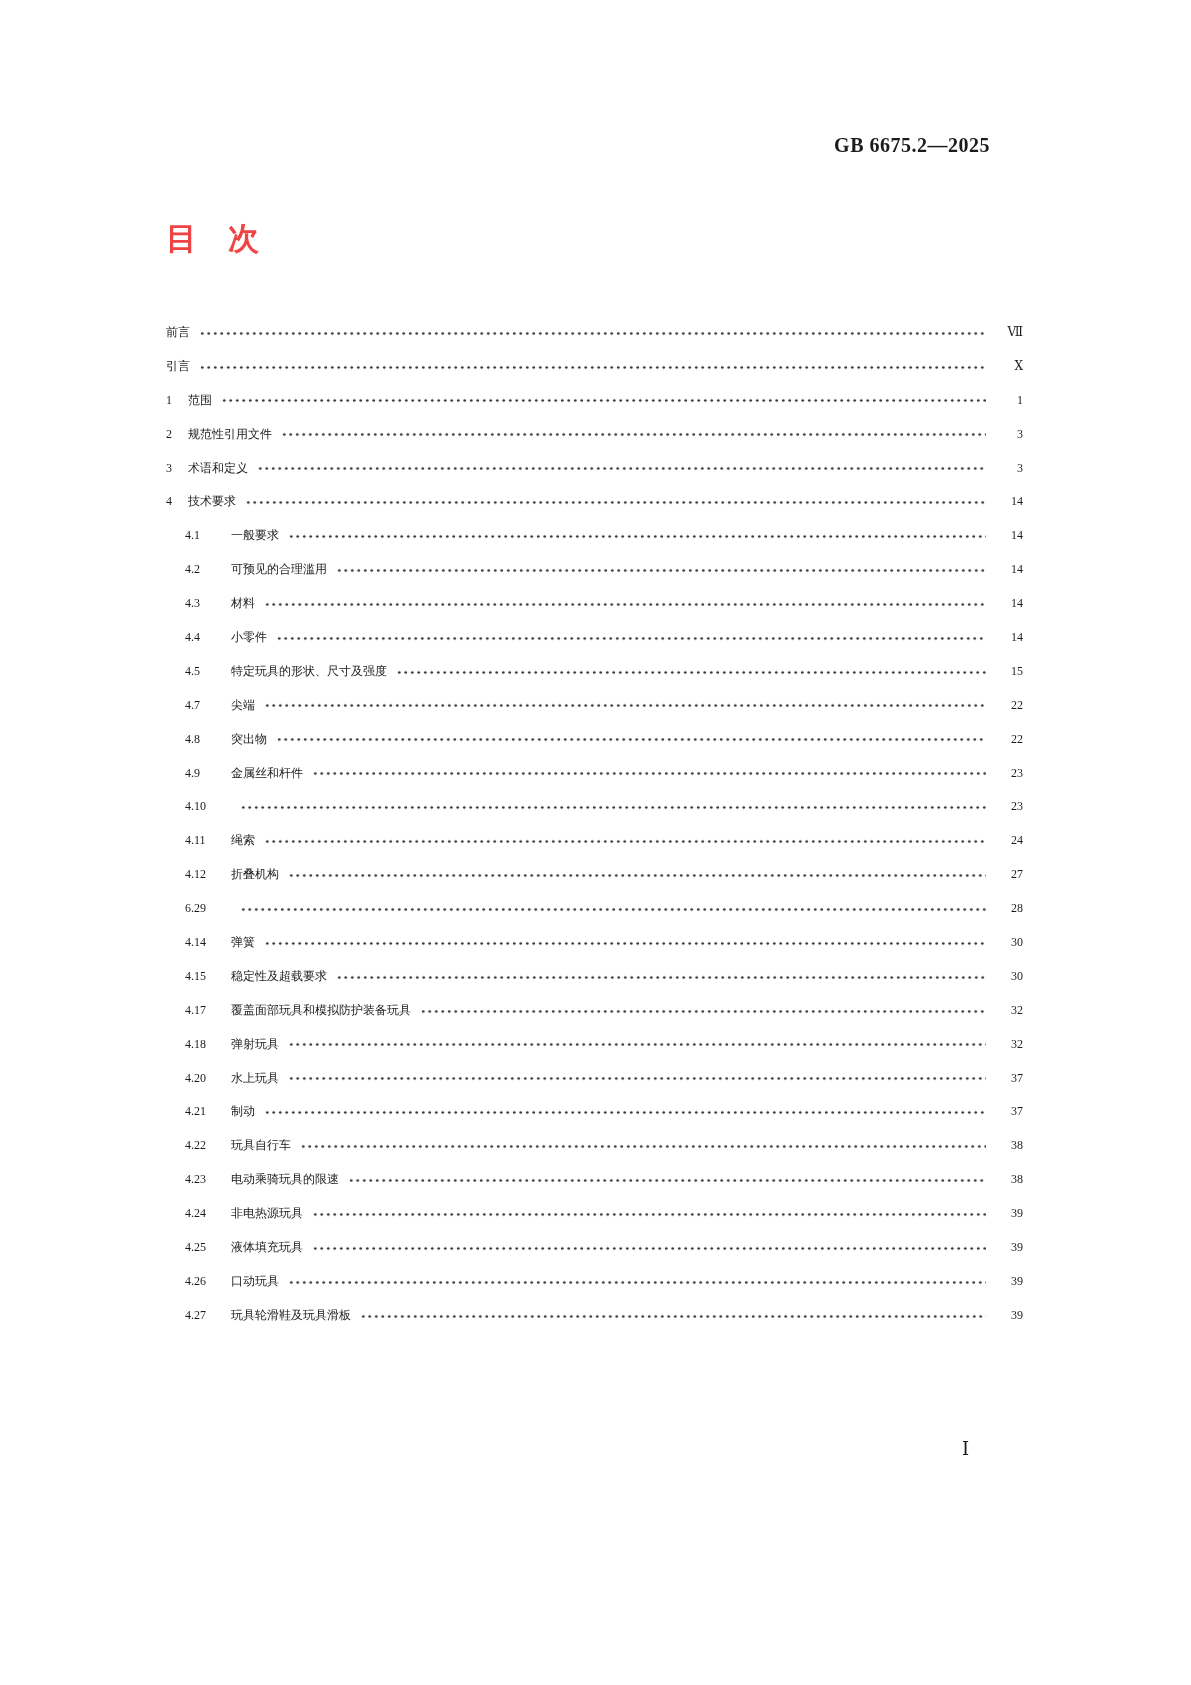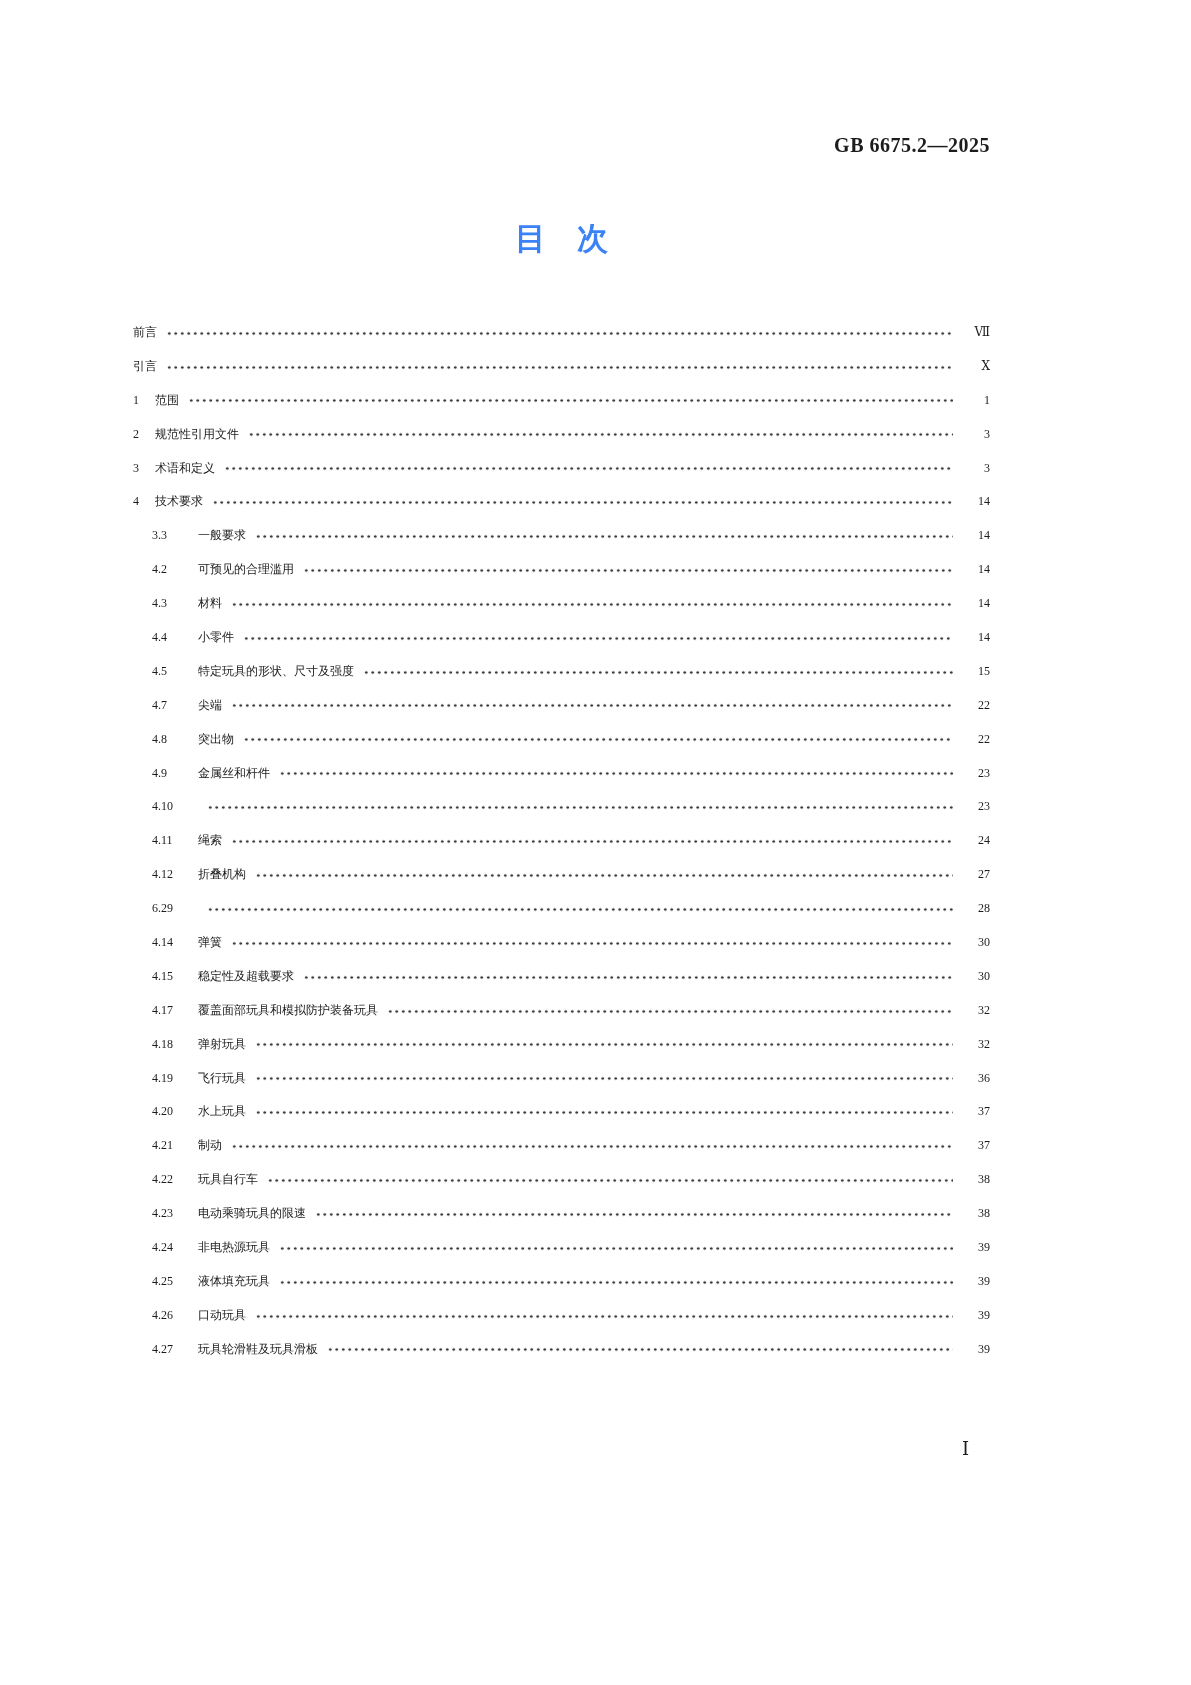--- a/index.html
+++ b/index.html
@@ -12,42 +12,43 @@
     height: 1685px;
     position: relative;
     font-family: "Liberation Serif", "DejaVu Serif", serif;
     color: #1c1c1c;
     overflow: hidden;
   }
   .page {
     position: absolute;
     inset: 0;
     background: #ffffff;
+    margin-left: 33px;
   }
   .doc-number {
     position: absolute;
     top: 134px;
     right: 201px;
     font-size: 20px;
     font-weight: 700;
     letter-spacing: 0.5px;
     font-family: "Liberation Serif", "DejaVu Serif", serif;
     white-space: nowrap;
   }
   .title {
     position: absolute;
     top: 218px;
     left: 133px;
     width: 857px;
     margin: 0;
-    text-align: center;
+    text-align: left;
     font-size: 31px;
     font-weight: 700;
     font-family: "Liberation Sans", "DejaVu Sans", sans-serif;
-    color: #3b82f6;
+    color: #ef4444;
   }
   .toc {
     position: absolute;
     top: 316px;
     left: 133px;
     width: 857px;
   }
   .toc-row {
     display: flex;
     align-items: baseline;
@@ -131,21 +132,21 @@
         <span class="leader"></span>
         <span class="toc-page">3</span>
       </div>
       <div class="toc-row level-0">
         <span class="toc-num">4</span>
         <span class="toc-label">技术要求</span>
         <span class="leader"></span>
         <span class="toc-page">14</span>
       </div>
       <div class="toc-row level-1">
-        <span class="toc-num">3.3</span>
+        <span class="toc-num">4.1</span>
         <span class="toc-label">一般要求</span>
         <span class="leader"></span>
         <span class="toc-page">14</span>
       </div>
       <div class="toc-row level-1">
         <span class="toc-num">4.2</span>
         <span class="toc-label">可预见的合理滥用</span>
         <span class="leader"></span>
         <span class="toc-page">14</span>
       </div>
@@ -225,26 +226,20 @@
         <span class="leader"></span>
         <span class="toc-page">32</span>
       </div>
       <div class="toc-row level-1">
         <span class="toc-num">4.18</span>
         <span class="toc-label">弹射玩具</span>
         <span class="leader"></span>
         <span class="toc-page">32</span>
       </div>
       <div class="toc-row level-1">
-        <span class="toc-num">4.19</span>
-        <span class="toc-label">飞行玩具</span>
-        <span class="leader"></span>
-        <span class="toc-page">36</span>
-      </div>
-      <div class="toc-row level-1">
         <span class="toc-num">4.20</span>
         <span class="toc-label">水上玩具</span>
         <span class="leader"></span>
         <span class="toc-page">37</span>
       </div>
       <div class="toc-row level-1">
         <span class="toc-num">4.21</span>
         <span class="toc-label">制动</span>
         <span class="leader"></span>
         <span class="toc-page">37</span>

